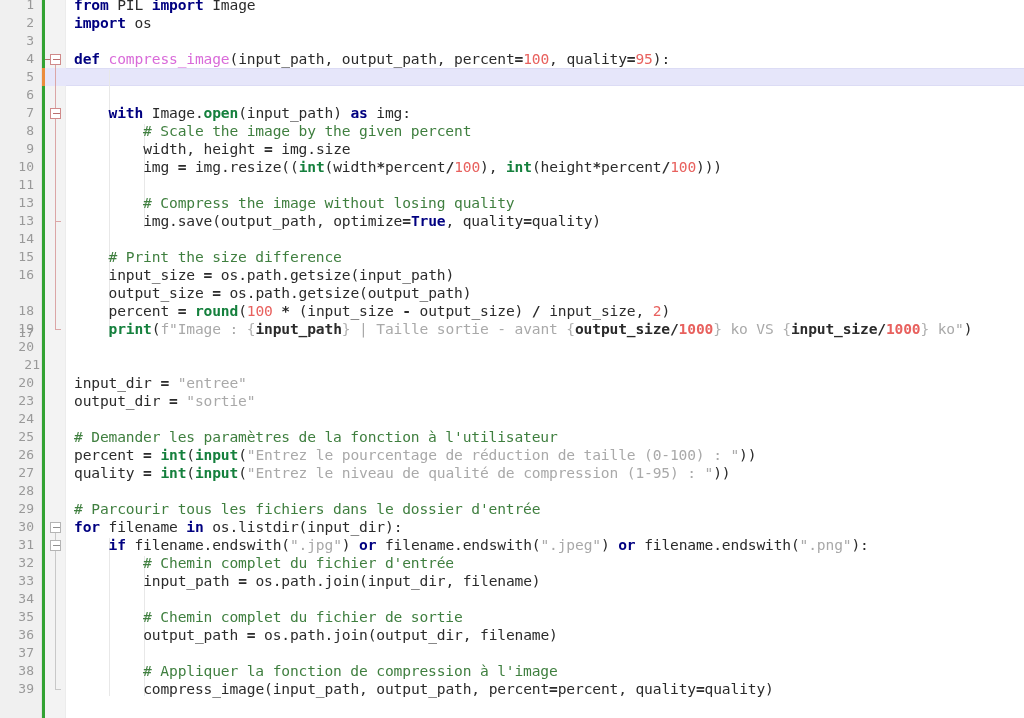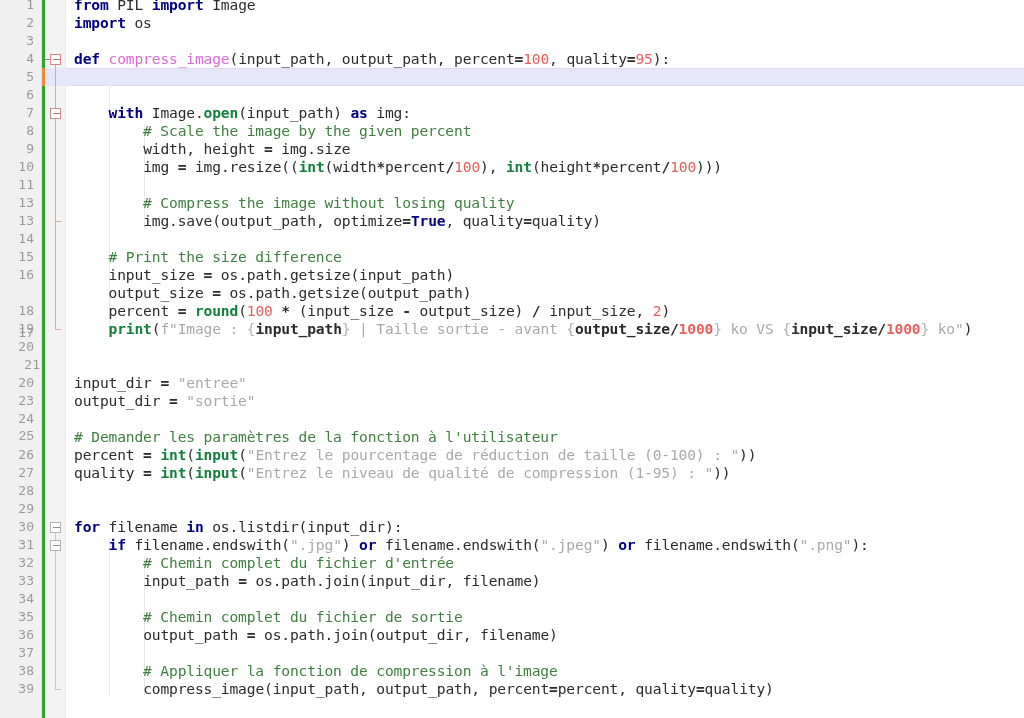--- a/index.html
+++ b/index.html
@@ -212,21 +212,21 @@
     <div class="line-no" style="top: 248px;">15</div>
     <div class="line-no" style="top: 266px;">16</div>
     <div class="line-no" style="top: 284px; margin-top: 40px;">17</div>
     <div class="line-no" style="top: 302px;">18</div>
     <div class="line-no" style="top: 320px;">19</div>
     <div class="line-no" style="top: 338px;">20</div>
     <div class="line-no" style="top: 356px; margin-left: 6px;">21</div>
     <div class="line-no" style="top: 374px;">20</div>
     <div class="line-no" style="top: 392px;">23</div>
     <div class="line-no" style="top: 410px;">24</div>
-    <div class="line-no" style="top: 428px; font-family: Liberation Mono, monospace;">25</div>
+    <div class="line-no" style="top: 428px;">25</div>
     <div class="line-no" style="top: 446px;">26</div>
     <div class="line-no" style="top: 464px;">27</div>
     <div class="line-no" style="top: 482px;">28</div>
     <div class="line-no" style="top: 500px;">29</div>
     <div class="line-no" style="top: 518px;">30</div>
     <div class="line-no" style="top: 536px;">31</div>
     <div class="line-no" style="top: 554px;">32</div>
     <div class="line-no" style="top: 572px;">33</div>
     <div class="line-no" style="top: 590px;">34</div>
     <div class="line-no" style="top: 608px;">35</div>
@@ -255,20 +255,21 @@
     <div class="code-line" style="top: 320px; left: 74px;"><span class="plain"> </span><span class="plain"> </span><span class="plain"> </span><span class="plain"> </span><span class="bi">print</span><span class="plain">(</span><span class="fstr">f"</span><span class="fstr">Image : </span><span class="fbrace">{</span><span class="fexpr">input_path</span><span class="fbrace">}</span><span class="fstr"> | Taille sortie - avant </span><span class="fbrace">{</span><span class="fexpr">output_size/</span><span class="num" style="font-weight:bold">1000</span><span class="fexpr"></span><span class="fbrace">}</span><span class="fstr"> ko VS </span><span class="fbrace">{</span><span class="fexpr">input_size/</span><span class="num" style="font-weight:bold">1000</span><span class="fexpr"></span><span class="fbrace">}</span><span class="fstr"> ko</span><span class="fstr">"</span><span class="plain">)</span></div>
     <div class="code-line" style="top: 338px; left: 74px;"></div>
     <div class="code-line" style="top: 356px; left: 74px;"></div>
     <div class="code-line" style="top: 374px; left: 74px;"><span class="plain">input_dir</span><span class="plain"> </span><span class="plain" style="font-weight:bold">=</span><span class="plain"> </span><span class="str">"entree"</span></div>
     <div class="code-line" style="top: 392px; left: 74px;"><span class="plain">output_dir</span><span class="plain"> </span><span class="plain" style="font-weight:bold">=</span><span class="plain"> </span><span class="str">"sortie"</span></div>
     <div class="code-line" style="top: 410px; left: 74px;"></div>
     <div class="code-line" style="top: 428px; left: 74px;"><span class="cmt"># Demander les paramètres de la fonction à l'utilisateur</span></div>
     <div class="code-line" style="top: 446px; left: 74px;"><span class="plain">percent</span><span class="plain"> </span><span class="plain" style="font-weight:bold">=</span><span class="plain"> </span><span class="bi">int</span><span class="plain">(</span><span class="bi">input</span><span class="plain">(</span><span class="str">"Entrez le pourcentage de réduction de taille (0-100) : "</span><span class="plain">)</span><span class="plain">)</span></div>
     <div class="code-line" style="top: 464px; left: 74px;"><span class="plain">quality</span><span class="plain"> </span><span class="plain" style="font-weight:bold">=</span><span class="plain"> </span><span class="bi">int</span><span class="plain">(</span><span class="bi">input</span><span class="plain">(</span><span class="str">"Entrez le niveau de qualité de compression (1-95) : "</span><span class="plain">)</span><span class="plain">)</span></div>
     <div class="code-line" style="top: 482px; left: 74px;"></div>
+    <div class="code-line" style="top: 500px; left: 74px;"><span class="cmt"># Parcourir tous les fichiers dans le dossier d'entrée</span></div>
     <div class="code-line" style="top: 518px; left: 74px;"><span class="kw">for</span><span class="plain"> </span><span class="plain">filename</span><span class="plain"> </span><span class="kw">in</span><span class="plain"> </span><span class="plain">os</span><span class="plain">.</span><span class="plain">listdir</span><span class="plain">(</span><span class="plain">input_dir</span><span class="plain">)</span><span class="plain">:</span></div>
     <div class="code-line" style="top: 536px; left: 74px;"><span class="plain"> </span><span class="plain"> </span><span class="plain"> </span><span class="plain"> </span><span class="kw">if</span><span class="plain"> </span><span class="plain">filename</span><span class="plain">.</span><span class="plain">endswith</span><span class="plain">(</span><span class="str">".jpg"</span><span class="plain">)</span><span class="plain"> </span><span class="kw">or</span><span class="plain"> </span><span class="plain">filename</span><span class="plain">.</span><span class="plain">endswith</span><span class="plain">(</span><span class="str">".jpeg"</span><span class="plain">)</span><span class="plain"> </span><span class="kw">or</span><span class="plain"> </span><span class="plain">filename</span><span class="plain">.</span><span class="plain">endswith</span><span class="plain">(</span><span class="str">".png"</span><span class="plain">)</span><span class="plain">:</span></div>
     <div class="code-line" style="top: 554px; left: 74px;">        <span class="cmt"># Chemin complet du fichier d'entrée</span></div>
     <div class="code-line" style="top: 572px; left: 74px;"><span class="plain"> </span><span class="plain"> </span><span class="plain"> </span><span class="plain"> </span><span class="plain"> </span><span class="plain"> </span><span class="plain"> </span><span class="plain"> </span><span class="plain">input_path</span><span class="plain"> </span><span class="plain" style="font-weight:bold">=</span><span class="plain"> </span><span class="plain">os</span><span class="plain">.</span><span class="plain">path</span><span class="plain">.</span><span class="plain">join</span><span class="plain">(</span><span class="plain">input_dir</span><span class="plain">,</span><span class="plain"> </span><span class="plain">filename</span><span class="plain">)</span></div>
     <div class="code-line" style="top: 590px; left: 74px;"></div>
     <div class="code-line" style="top: 608px; left: 74px;">        <span class="cmt"># Chemin complet du fichier de sortie</span></div>
     <div class="code-line" style="top: 626px; left: 74px;"><span class="plain"> </span><span class="plain"> </span><span class="plain"> </span><span class="plain"> </span><span class="plain"> </span><span class="plain"> </span><span class="plain"> </span><span class="plain"> </span><span class="plain">output_path</span><span class="plain"> </span><span class="plain" style="font-weight:bold">=</span><span class="plain"> </span><span class="plain">os</span><span class="plain">.</span><span class="plain">path</span><span class="plain">.</span><span class="plain">join</span><span class="plain">(</span><span class="plain">output_dir</span><span class="plain">,</span><span class="plain"> </span><span class="plain">filename</span><span class="plain">)</span></div>
     <div class="code-line" style="top: 644px; left: 74px;"></div>
     <div class="code-line" style="top: 662px; left: 74px;">        <span class="cmt"># Appliquer la fonction de compression à l'image</span></div>
     <div class="code-line" style="top: 680px; left: 74px;"><span class="plain"> </span><span class="plain"> </span><span class="plain"> </span><span class="plain"> </span><span class="plain"> </span><span class="plain"> </span><span class="plain"> </span><span class="plain"> </span><span class="plain">compress_image</span><span class="plain">(</span><span class="plain">input_path</span><span class="plain">,</span><span class="plain"> </span><span class="plain">output_path</span><span class="plain">,</span><span class="plain"> </span><span class="plain">percent</span><span class="plain" style="font-weight:bold">=</span><span class="plain">percent</span><span class="plain">,</span><span class="plain"> </span><span class="plain">quality</span><span class="plain" style="font-weight:bold">=</span><span class="plain">quality</span><span class="plain">)</span></div>

